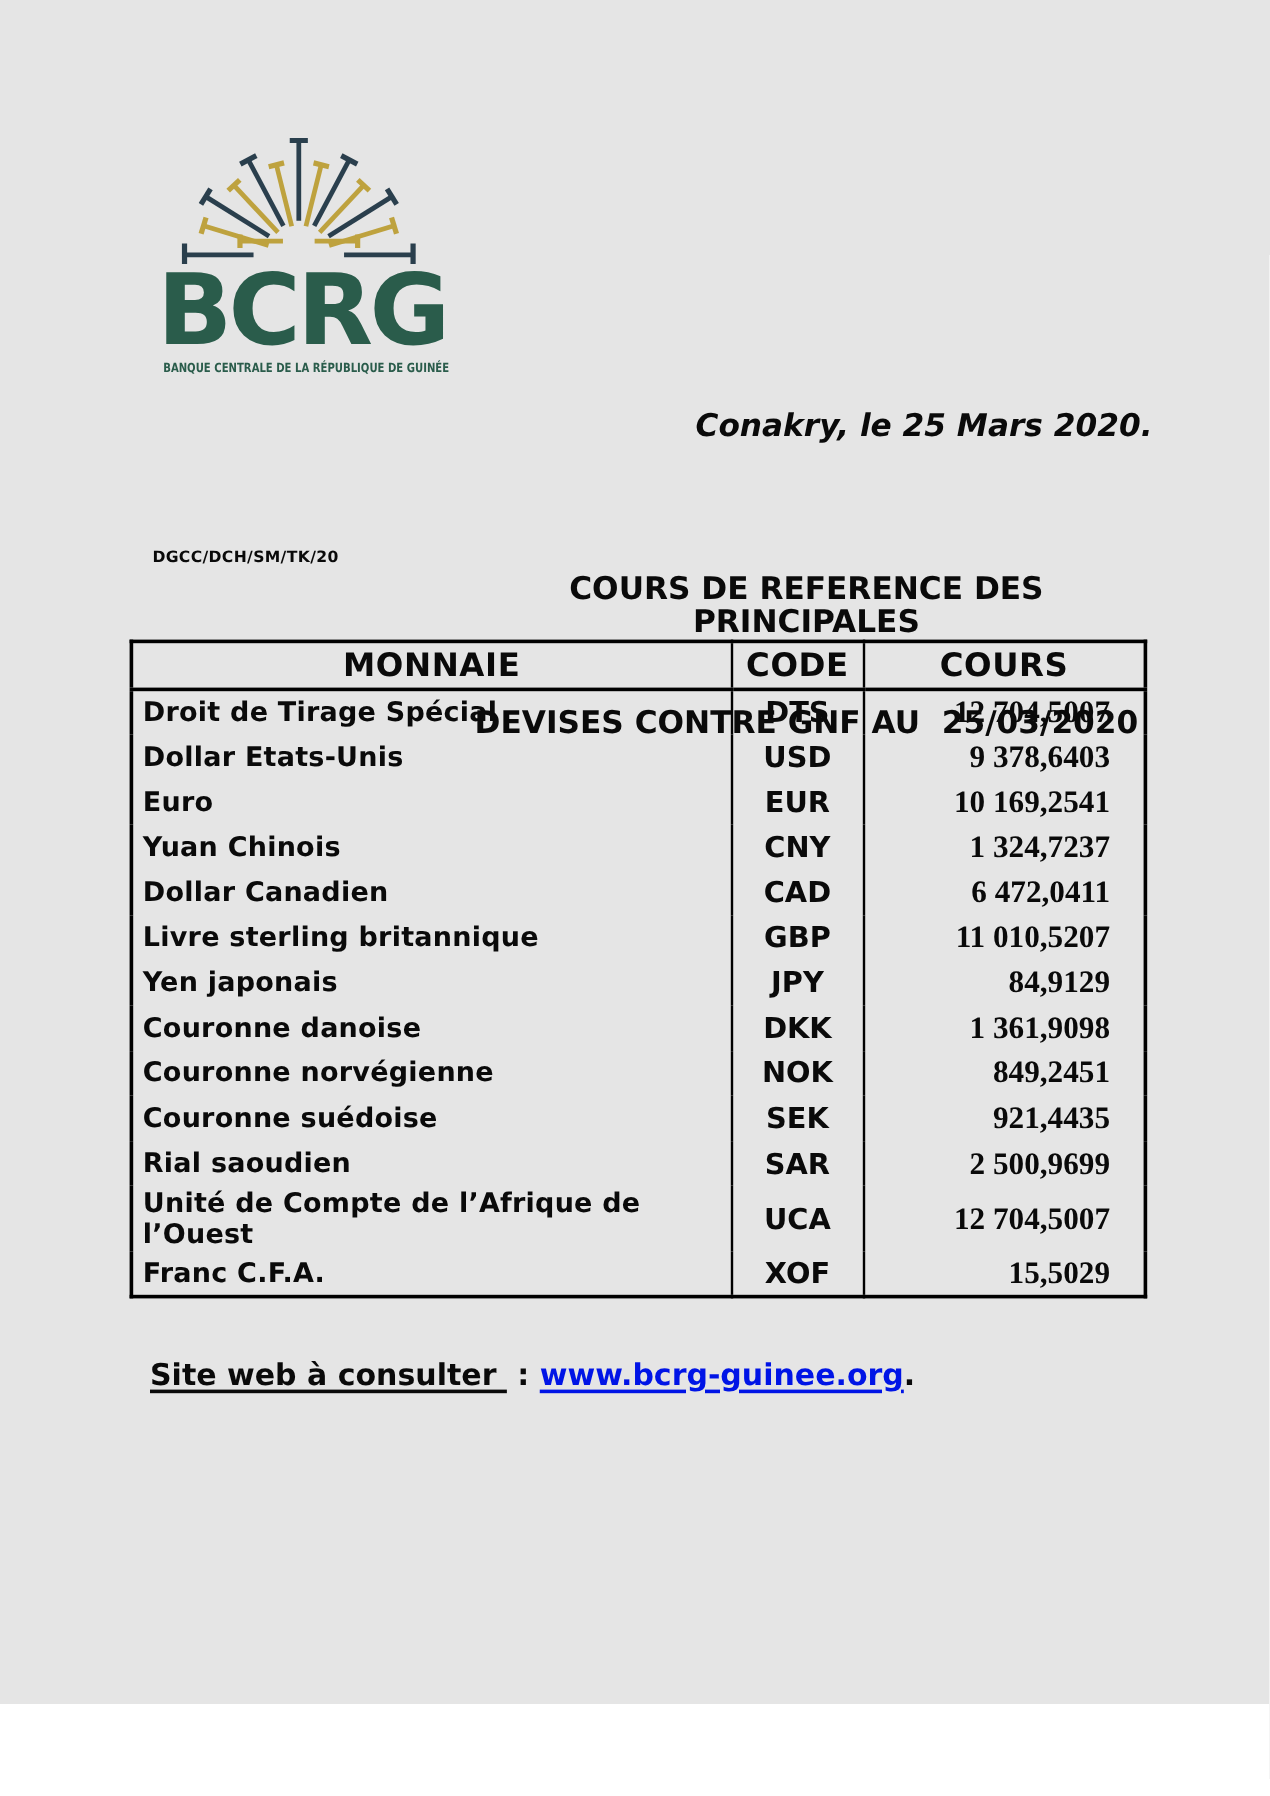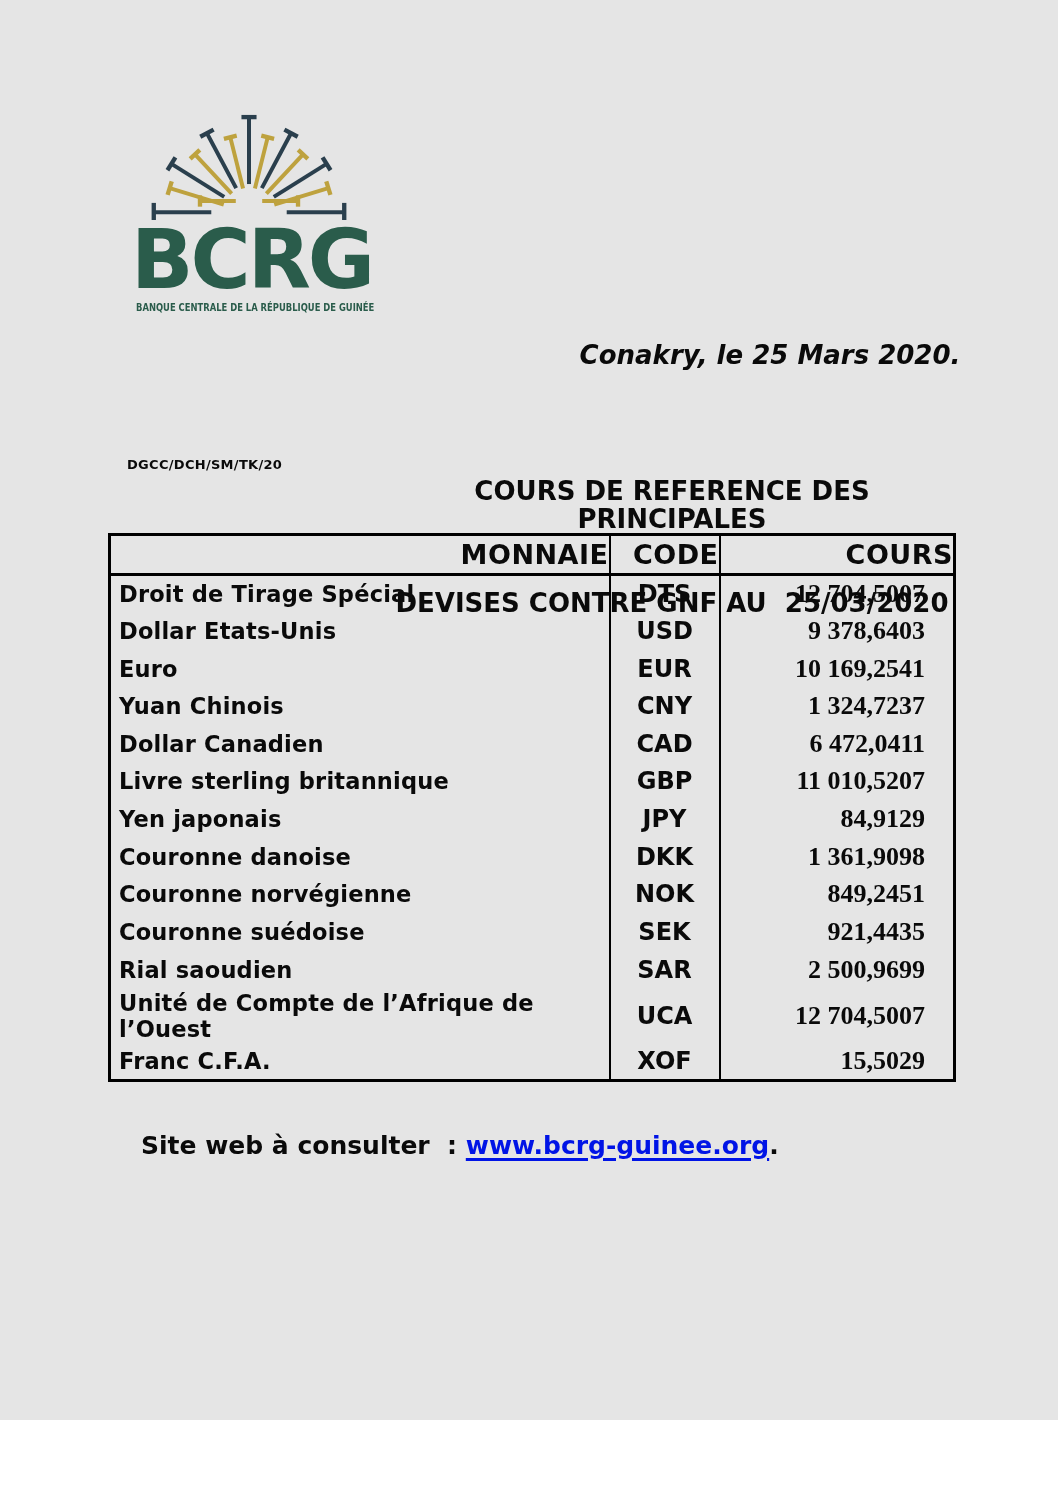--- a/index.html
+++ b/index.html
@@ -48,21 +48,21 @@
   }
 
   
   .rates-table {
     position:absolute; left:108px; top:533px; width:845px; height:549px;
     border:3px solid #000; border-collapse:collapse; table-layout:fixed;
   }
   .rates-table th {
     border-bottom:3px solid #000;
     font-size:27px; font-weight:bold; letter-spacing:0.5px;
-    height:40px; vertical-align:middle; text-align:right;
+    height:40px; vertical-align:middle; text-align:center;
     padding:0;
   }
   .col-currency { width:500px; }
   .col-code    { width:110px; border-left:2.5px solid #000; }
   .col-rate    { width:235px; border-left:2.5px solid #000; }
   .rates-table td { vertical-align:middle; padding:0; height:36px; }
   td.currency-cell {
     font-size:22.5px; font-weight:bold; letter-spacing:0.2px;
     padding-left:8px; text-align:left;
   }
@@ -75,21 +75,21 @@
     font-size:26px; font-weight:bold; text-align:right;
     padding-right:28px;
     border-left:2.5px solid #000;
   }
 
   
   .site-line {
     position:absolute; left:125px; top:1131px;
     font-size:25px; font-weight:bold; white-space:pre-wrap; color:#0a0a0a;
   }
-  .site-label { text-underline-offset:4px; text-decoration-thickness:2.5px;margin-left:16px; }
+  .site-label { text-decoration:underline; text-underline-offset:4px; text-decoration-thickness:2.5px; }
   .site-link  { color:#0014e6; text-decoration:underline; text-underline-offset:4px; text-decoration-thickness:2.5px; cursor:pointer; }
 </style>
 </head>
 <body>
 
 <div class="page">
 
   <svg class="logo-fan" id="logo-fan" viewBox="0 0 210 125" xmlns="http://www.w3.org/2000/svg">
       <line x1="65" y1="118" x2="4" y2="117.99999999999999" stroke="#2a3f4d" stroke-width="4.2"></line>
       <line x1="4.000000000000002" y1="107.99999999999999" x2="3.9999999999999982" y2="127.99999999999999" stroke="#2a3f4d" stroke-width="4.6"></line>

